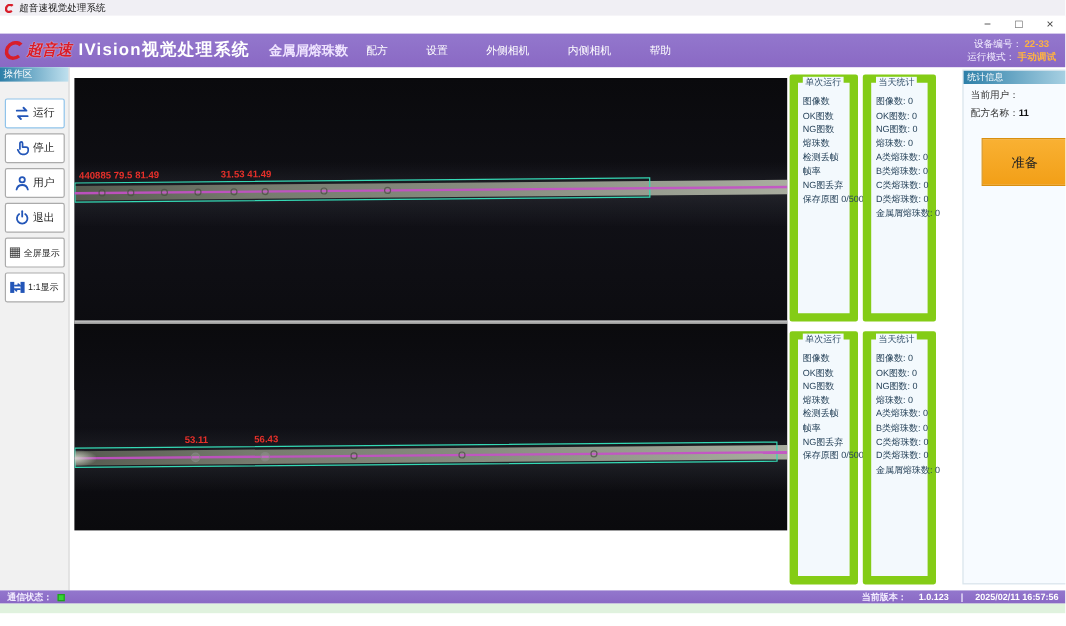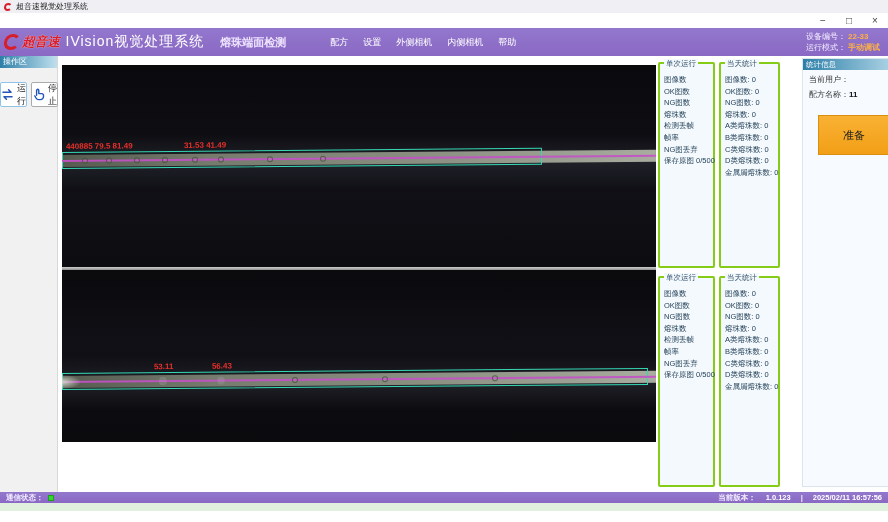--- a/index.html
+++ b/index.html
@@ -17,34 +17,34 @@
                  display:flex; justify-content:flex-end; align-items:center; }
   .wc { width:26px; text-align:center; font-size:10px; color:#444; line-height:14px; cursor:default; }
 
   
   .header { position:absolute; left:0; top:28px; width:888px; height:28px;
             background:linear-gradient(180deg,#9377cd,#8a69c4); display:flex; align-items:center; }
   .logo-mark { width:16px; height:16px; margin-left:4px; border:3px solid #d81e2a;
                border-right-color:transparent; border-radius:50%; transform:skewX(-10deg); flex:none; }
   .logo-text { color:#d81e2a; font-weight:bold; font-style:italic; font-size:13px; margin-left:2px;
                text-shadow:0 0 1px #fff; letter-spacing:-0.5px; }
-  .app-title { color:#ffffff; font-weight:normal; font-size:14px; margin-left:6px; letter-spacing:1px;text-align:right; }
+  .app-title { color:#ffffff; font-weight:bold; font-size:14px; margin-left:6px; letter-spacing:1px;text-align:right; }
   .subtitle { color:#efe4ff; font-weight:bold; font-size:11px; margin-left:16px; }
-  .menus { display:flex; gap:15px; margin-left:44px; }
+  .menus { display:flex; gap:32px; margin-left:15px; }
   .menu-item { color:#ffffff; font-size:9px; cursor:default; }
-  .devinfo { margin-left:auto; padding-right:8px; text-align:left; }
+  .devinfo { margin-left:auto; padding-right:8px; text-align:center; }
   .devrow { font-size:8px; line-height:11px; color:#f3edff; }
   .devrow b { color:#ffb340; font-weight:bold; margin-left:2px; }
 
   
   .sidebar { position:absolute; left:0; top:56px; width:58px; height:436px; background:#f1f1f1;
              border-right:1px solid #d8d8d8; }
   .panel-head { height:12px; background:linear-gradient(90deg,#2d7fa8,#bfe0ee);
                 color:#fff; font-size:8px; line-height:12px; padding-left:3px; }
-  .side-btns { position:absolute; top:26px; left:0; right:0; display:flex; flex-direction:row;
+  .side-btns { position:absolute; top:26px; left:0; right:0; display:flex; flex-direction:column;
                align-items:center; gap:4px; }
   .sbtn { width:50px; height:25px; background:#fff; border:1px solid #ababab; border-radius:2px;
           display:flex; align-items:center; justify-content:center; gap:3px; font-size:9px; color:#222;
           cursor:default; }
   .sbtn.active { border-color:#8fc3ea; }
   .sbtn.small { font-size:7.5px; gap:2px; }
   .sbtn svg { flex:none; }
   .grid-glyph { font-size:11px; color:#3a3a3a; line-height:11px; }
 
   
@@ -66,21 +66,21 @@
          width:6px; height:6px; opacity:.75; background:rgba(190,195,180,.12); }
   .dot.big { width:8px; height:8px; top:6px; border-color:#888; background:rgba(220,220,220,.18); }
   .ann { position:absolute; top:-9px; color:#e8302a; font-size:8px; font-weight:bold; white-space:nowrap; }
   .blob { position:absolute; left:0; top:3px; width:18px; height:14px;
           background:radial-gradient(ellipse at left center,#d2d6ca,rgba(130,134,122,0) 75%); }
 
   
   .stats { position:absolute; left:658px; width:122px; }
   .stats-1 { top:58px; height:210px; }
   .stats-2 { top:272px; height:215px; }
-  .gbox { position:absolute; top:4px; bottom:0; background:#f3f9fd; border:2px solid #84cc16;
+  .gbox { position:absolute; top:4px; bottom:0; background:#f3f9fd; border:7px solid #84cc16;
           border-radius:2px; }
   .gbox.left { left:0; width:57px; }
   .gbox.right { left:61px; width:61px; }
   .gbox-title { position:absolute; top:-5px; left:4px; background:#f3f9fd; padding:0 2px;
                 font-size:7.5px; color:#33506a; line-height:9px; }
   .gbox-items { padding:10px 3px 0 4px; }
   .stat-item { font-size:7.5px; color:#27435a; line-height:11.6px; white-space:nowrap; }
 
   
   .info { position:absolute; left:782px; top:58px; width:104px; height:429px; background:#f7fbff;
@@ -118,21 +118,21 @@
   <div class="controlsrow">
     <span class="wc">−</span>
     <span class="wc">□</span>
     <span class="wc">×</span>
   </div>
 
   <div class="header">
     <span class="logo-mark"></span>
     <span class="logo-text">超音速</span>
     <span class="app-title">IVision视觉处理系统</span>
-    <span class="subtitle">熔珠端面检测</span>
+    <span class="subtitle">金属屑熔珠数</span>
     <nav class="menus">
         <div class="menu-item">配方</div>
         <div class="menu-item">设置</div>
         <div class="menu-item">外侧相机</div>
         <div class="menu-item">内侧相机</div>
         <div class="menu-item">帮助</div>
       </nav>
     <div class="devinfo">
       <div class="devrow">
         <span>设备编号：</span><b>22-33</b>

